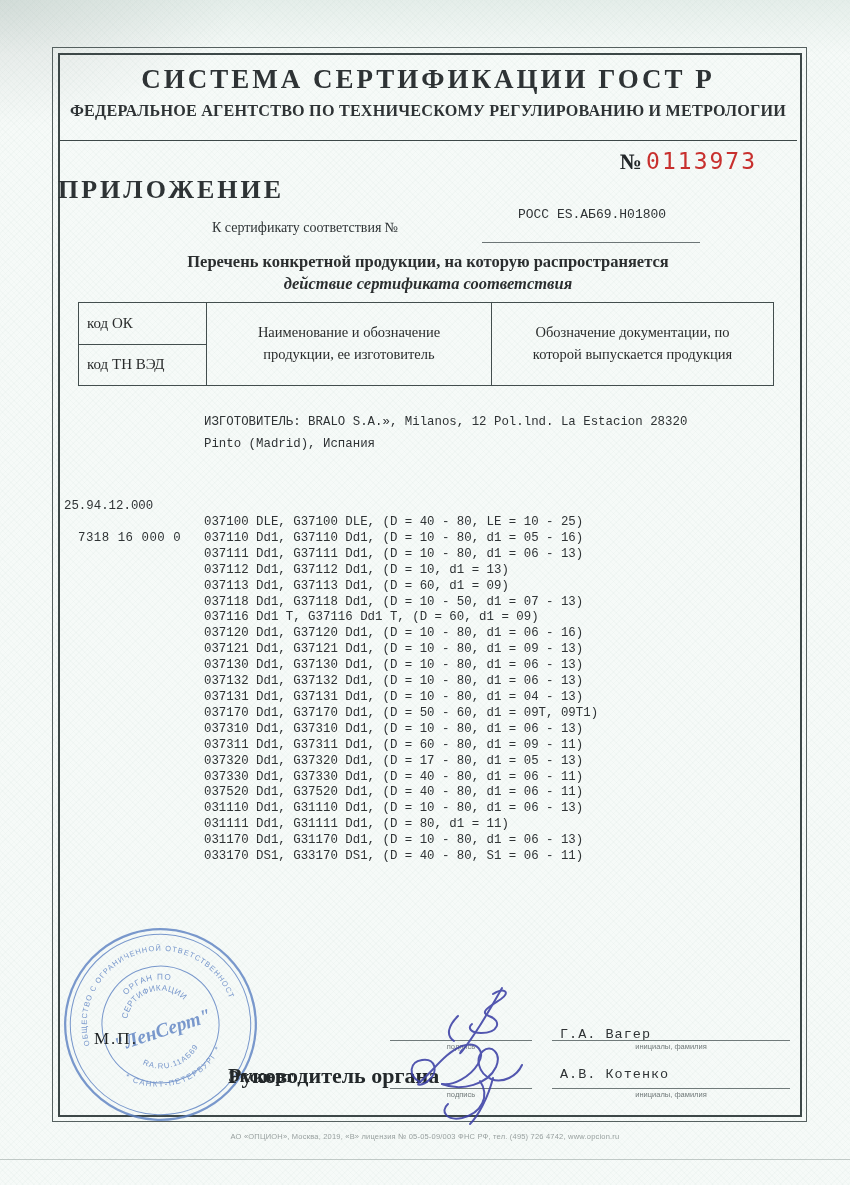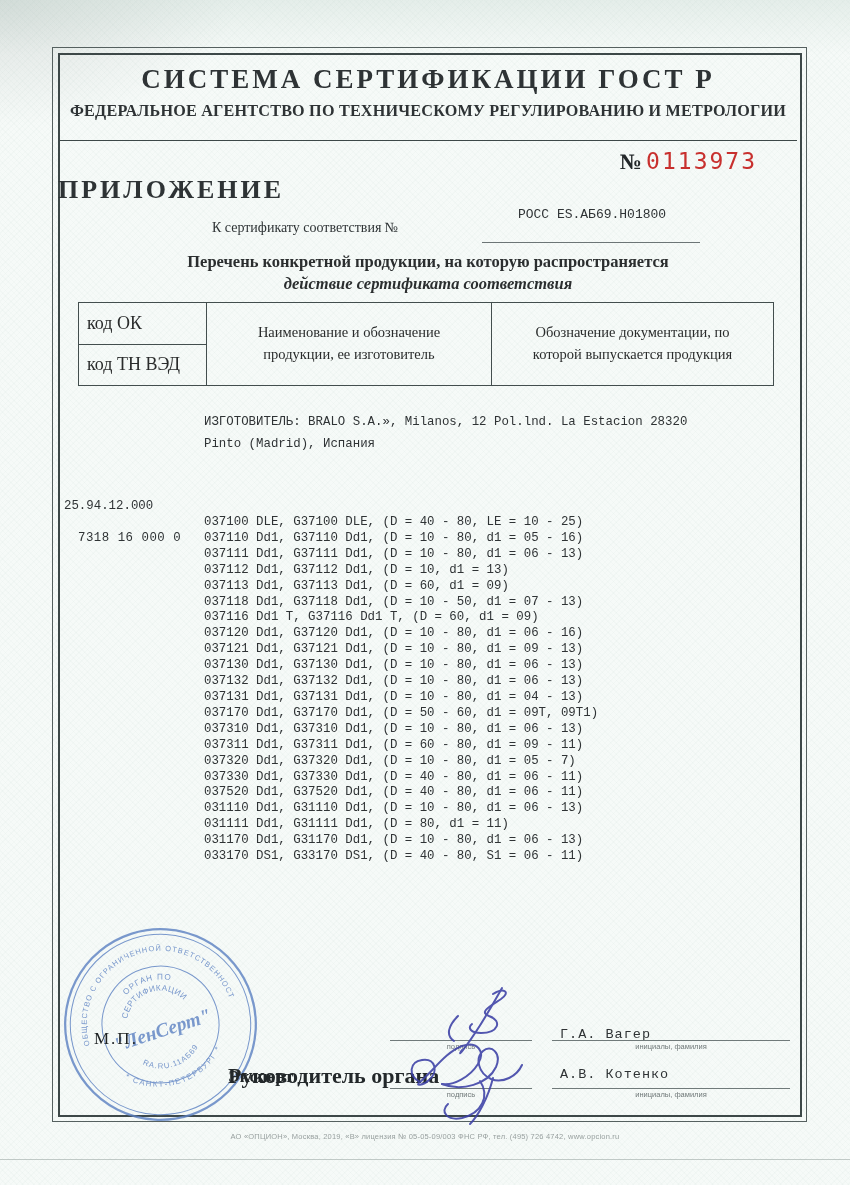--- a/index.html
+++ b/index.html
@@ -26,21 +26,21 @@
   .doc-number .no-value{font-family:"DejaVu Sans Mono", monospace;font-size:23px;letter-spacing:2px;color:var(--accent-red,#c8302e);}
   .doc-title{left:58px;top:175px;width:740px;text-align:left;font-size:26px;font-weight:bold;letter-spacing:3px;color:#2e3335;}
   .cert-label{left:212px;top:220px;font-size:14px;color:#2e3335;}
   .cert-number{left:482px;top:207px;width:220px;text-align:center;font-family:"Liberation Mono", monospace;font-size:13px;color:#3a3d3e;}
   .cert-underline{left:482px;top:242px;width:218px;border-top:1px solid #6c7576;}
   .subtitle1{left:58px;top:252px;width:740px;text-align:center;font-size:16.5px;font-weight:bold;color:#2b2e2f;}
   .subtitle2{left:58px;top:274px;width:740px;text-align:center;font-size:16.5px;font-weight:bold;color:#2b2e2f;font-style:italic;}
   
   .thead{left:78px;top:302px;width:694px;height:82px;border:1.3px solid #434e4e;display:flex;}
   .thead .c1{width:127px;border-right:1.3px solid #434e4e;display:flex;flex-direction:column;}
-  .thead .c1 > div{flex:1;display:flex;align-items:center;padding-left:8px;font-size:18px;text-align:center;}
+  .thead .c1 > div{flex:1;display:flex;align-items:center;padding-left:8px;font-size:15px;text-align:center;}
   .thead .c1 .c1r1{border-bottom:1.3px solid #434e4e;}
   .thead .c2{width:285px;border-right:1.3px solid #434e4e;display:flex;align-items:center;justify-content:center;text-align:center;font-size:14.5px;padding:0 30px;box-sizing:border-box;line-height:1.5;}
   .thead .c3{flex:1;display:flex;align-items:center;justify-content:center;text-align:center;font-size:14.5px;padding:0 22px;box-sizing:border-box;line-height:1.5;}
   
   .mono{font-family:"Liberation Mono", monospace;color:#2f3335;}
   .manufacturer{left:204px;top:411px;width:560px;font-size:12.4px;line-height:22px;}
   .code-ok{left:64px;top:499px;font-size:12.4px;}
   .code-tnved{left:78px;top:531px;font-size:12.4px;letter-spacing:.5px;}
   .products{left:204px;top:499px;font-size:12.4px;margin-top:16px;}
   .products > div{line-height:15.9px;white-space:pre;}
@@ -119,21 +119,21 @@
       <div>037118 Dd1, G37118 Dd1, (D = 10 - 50, d1 = 07 - 13)</div>
       <div>037116 Dd1 T, G37116 Dd1 T, (D = 60, d1 = 09)</div>
       <div>037120 Dd1, G37120 Dd1, (D = 10 - 80, d1 = 06 - 16)</div>
       <div>037121 Dd1, G37121 Dd1, (D = 10 - 80, d1 = 09 - 13)</div>
       <div>037130 Dd1, G37130 Dd1, (D = 10 - 80, d1 = 06 - 13)</div>
       <div>037132 Dd1, G37132 Dd1, (D = 10 - 80, d1 = 06 - 13)</div>
       <div>037131 Dd1, G37131 Dd1, (D = 10 - 80, d1 = 04 - 13)</div>
       <div>037170 Dd1, G37170 Dd1, (D = 50 - 60, d1 = 09T, 09T1)</div>
       <div>037310 Dd1, G37310 Dd1, (D = 10 - 80, d1 = 06 - 13)</div>
       <div>037311 Dd1, G37311 Dd1, (D = 60 - 80, d1 = 09 - 11)</div>
-      <div>037320 Dd1, G37320 Dd1, (D = 10 - 80, d1 = 05 - 7)</div>
+      <div>037320 Dd1, G37320 Dd1, (D = 17 - 80, d1 = 05 - 13)</div>
       <div>037330 Dd1, G37330 Dd1, (D = 40 - 80, d1 = 06 - 11)</div>
       <div>037520 Dd1, G37520 Dd1, (D = 40 - 80, d1 = 06 - 11)</div>
       <div>031110 Dd1, G31110 Dd1, (D = 10 - 80, d1 = 06 - 13)</div>
       <div>031111 Dd1, G31111 Dd1, (D = 80, d1 = 11)</div>
       <div>031170 Dd1, G31170 Dd1, (D = 10 - 80, d1 = 06 - 13)</div>
       <div>033170 DS1, G33170 DS1, (D = 40 - 80, S1 = 06 - 11)</div>
     </div>
 
   <svg class="abs stamp-svg" viewBox="0 0 200 200">
     <defs>

